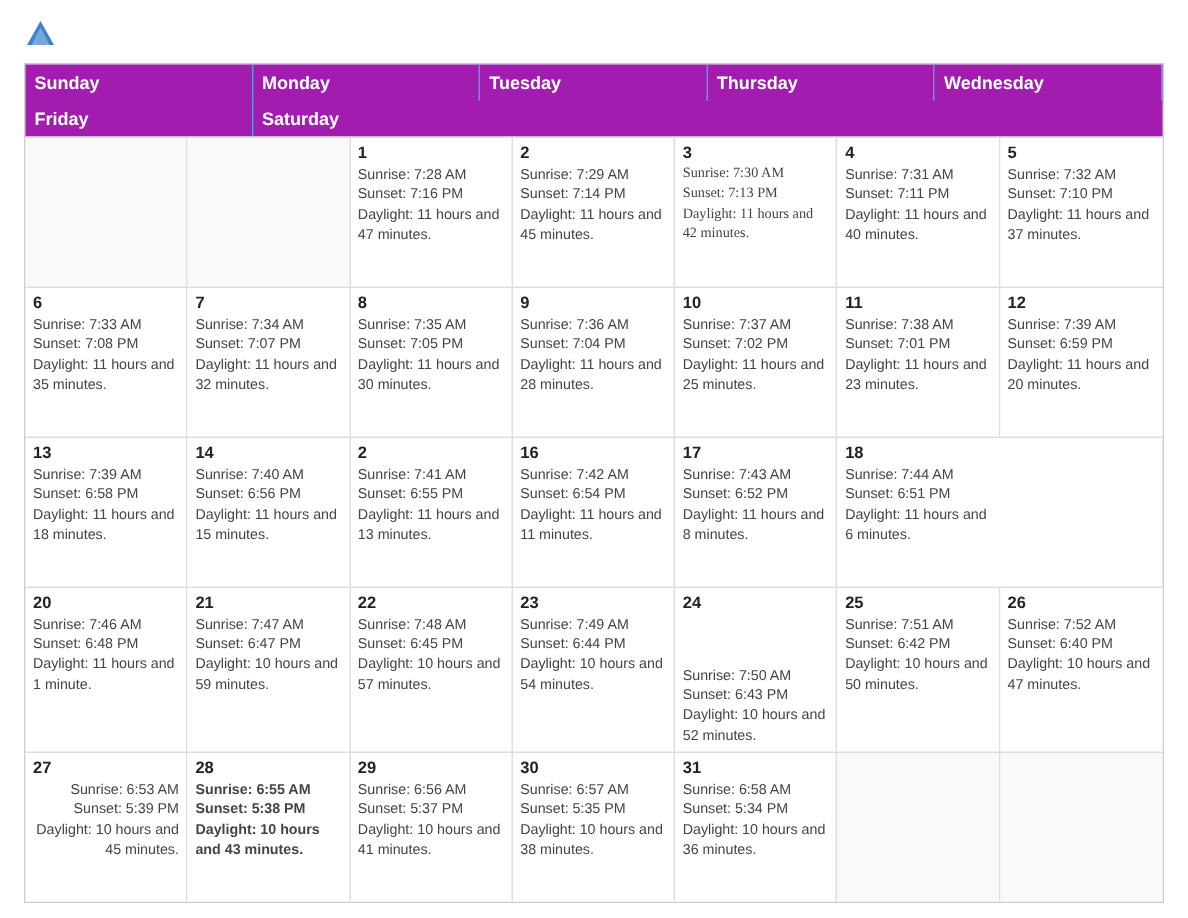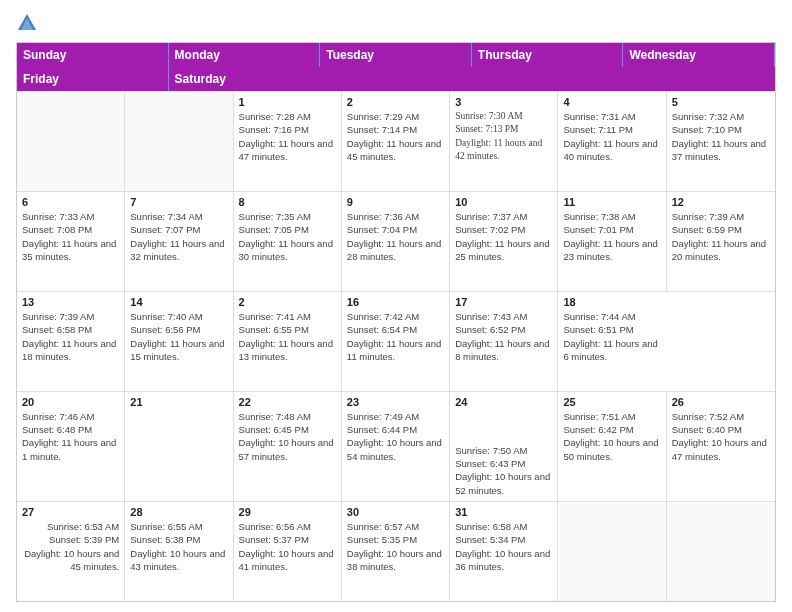--- a/index.html
+++ b/index.html
@@ -256,20 +256,23 @@
         </div>
         <div class="cal-row">
           <div class="cal-cell">
             <div class="day-number">20</div>
             <div class="day-info" style="white-space: pre-line;">Sunrise: 7:46 AM
 Sunset: 6:48 PM
 Daylight: 11 hours and 1 minute.</div>
           </div>
           <div class="cal-cell">
             <div class="day-number">21</div>
+            <div class="day-info" style="white-space: pre-line;">Sunrise: 7:47 AM
+Sunset: 6:47 PM
+Daylight: 10 hours and 59 minutes.</div>
           </div>
           <div class="cal-cell">
             <div class="day-number">22</div>
             <div class="day-info" style="white-space: pre-line;">Sunrise: 7:48 AM
 Sunset: 6:45 PM
 Daylight: 10 hours and 57 minutes.</div>
           </div>
           <div class="cal-cell">
             <div class="day-number">23</div>
             <div class="day-info" style="white-space: pre-line;">Sunrise: 7:49 AM
@@ -297,21 +300,21 @@
         </div>
         <div class="cal-row">
           <div class="cal-cell">
             <div class="day-number">27</div>
             <div class="day-info" style="white-space: pre-line; text-align: right;">Sunrise: 6:53 AM
 Sunset: 5:39 PM
 Daylight: 10 hours and 45 minutes.</div>
           </div>
           <div class="cal-cell">
             <div class="day-number">28</div>
-            <div class="day-info" style="white-space: pre-line;">Sunrise: 6:55 AM
+            <div class="day-info" style="white-space: pre-line; font-weight: bold;">Sunrise: 6:55 AM
 Sunset: 5:38 PM
 Daylight: 10 hours and 43 minutes.</div>
           </div>
           <div class="cal-cell">
             <div class="day-number">29</div>
             <div class="day-info" style="white-space: pre-line;">Sunrise: 6:56 AM
 Sunset: 5:37 PM
 Daylight: 10 hours and 41 minutes.</div>
           </div>
           <div class="cal-cell">

